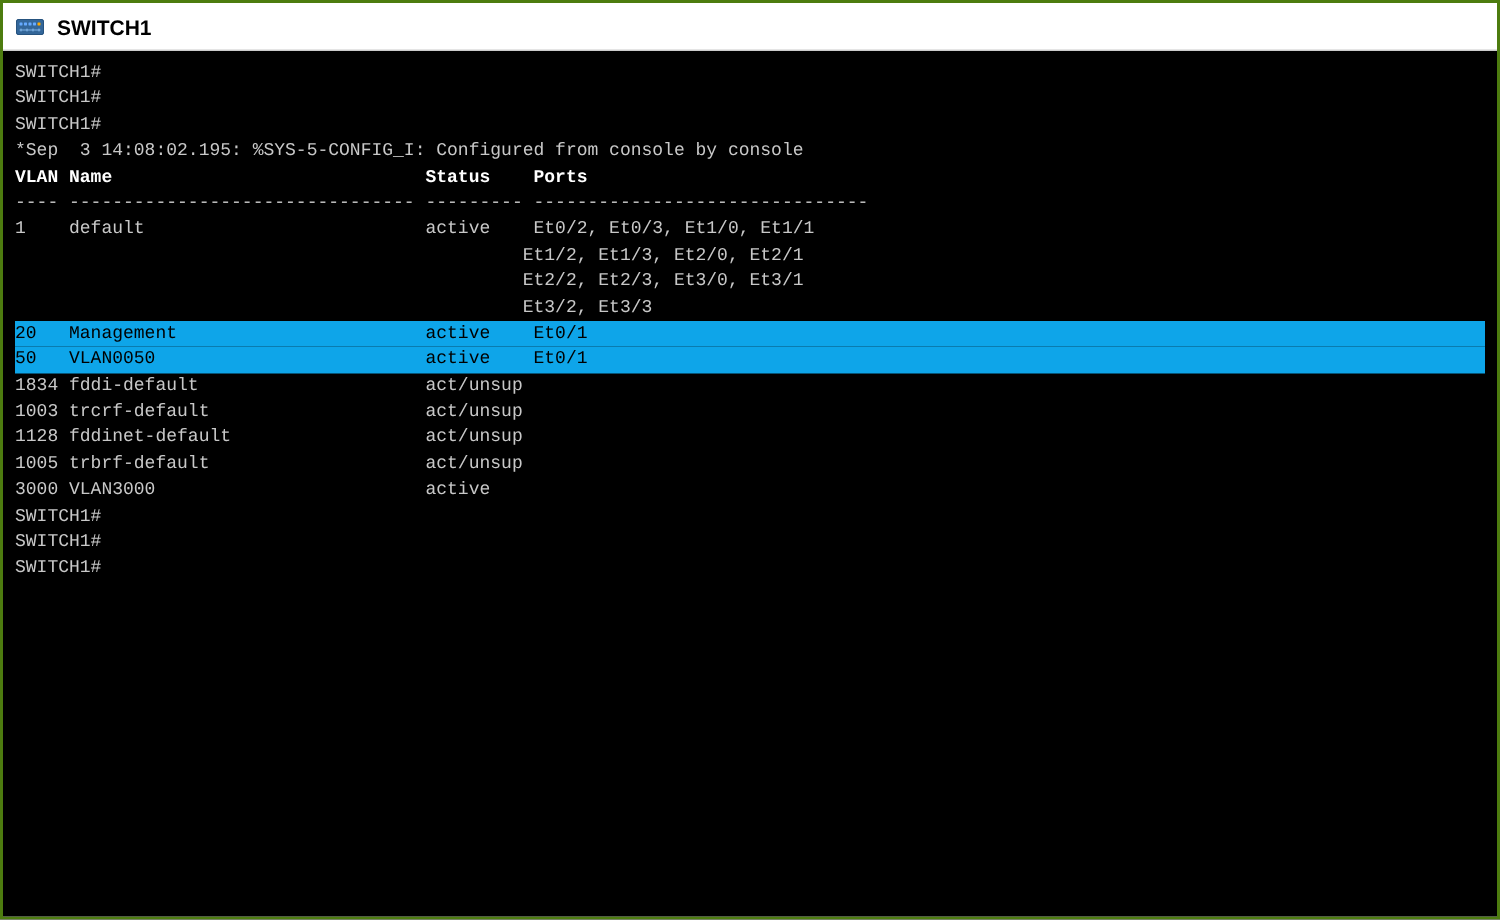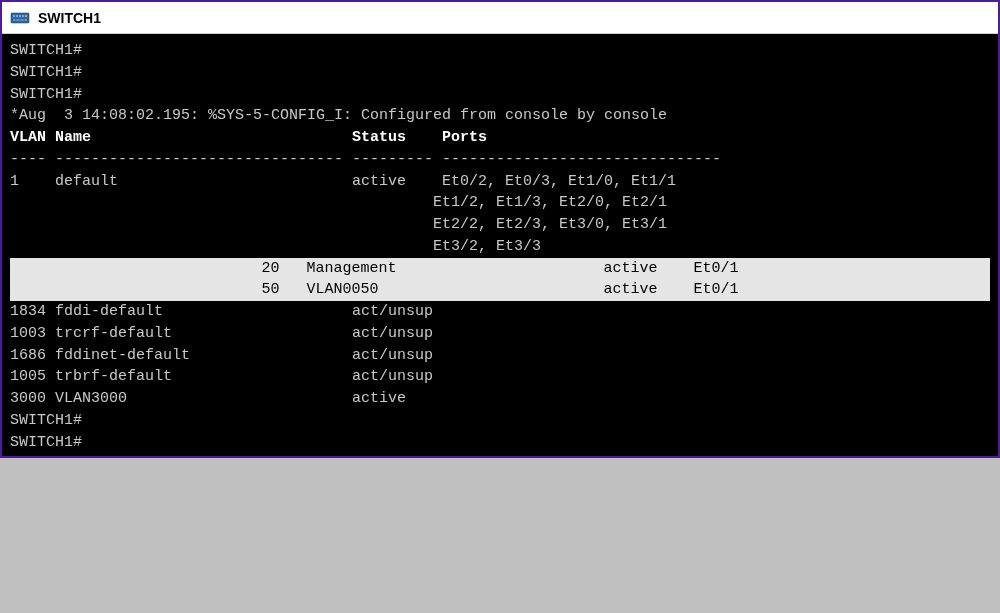--- a/index.html
+++ b/index.html
@@ -7,22 +7,22 @@
     body {
       width: 1000px;
       height: 613px;
       font-family: Arial, sans-serif;
       background: #c0c0c0;
       overflow: hidden;
     }
 
     .window {
       width: 1000px;
-      height: 458px;
-      border: 2px solid #4c1d95;
+      height: 613px;
+      border: 2px solid #4d7c0f;
       background: #fff;
       display: flex;
       flex-direction: column;
     }
 
     .title-bar {
       background: #fff;
       border-bottom: 1px solid #ccc;
       padding: 4px 8px;
       display: flex;
@@ -48,46 +48,45 @@
       font-size: 14px;
       font-weight: bold;
       color: #000;
     }
 
     .terminal {
       flex: 1;
       background: #000;
       color: #c8c8c8;
       font-family: 'Courier New', Courier, monospace;
-      font-size: 15px;
+      font-size: 12px;
       padding: 6px 8px;
       overflow: hidden;
       line-height: 1.45;
     }
 
     .terminal .line {
       white-space: pre;
       display: block;
     }
 
     .terminal .header-row {
       color: #ffffff;
       font-weight: bold;
     }
 
     .terminal .separator {
       color: #c8c8c8;
     }
 
     .terminal .highlight-row {
-      background: #e5e5e5;
+      background: #0ea5e9;
       color: #000;
       display: block;
       white-space: pre;
-      text-align: center;
     }
   </style>
 </head>
 <body>
 
 <div class="window">
   <div class="title-bar">
     <div class="title-bar-icon">
       <svg viewBox="0 0 20 20" xmlns="http://www.w3.org/2000/svg">
 
@@ -105,32 +104,32 @@
       </svg>
     </div>
     <span class="title-bar-text">SWITCH1</span>
   </div>
 
   <div class="terminal">
 
   <span class="line">SWITCH1#</span>
       <span class="line">SWITCH1#</span>
       <span class="line">SWITCH1#</span>
-      <span class="line">*Aug  3 14:08:02.195: %SYS-5-CONFIG_I: Configured from console by console</span>
+      <span class="line">*Sep  3 14:08:02.195: %SYS-5-CONFIG_I: Configured from console by console</span>
       <span class="line"></span>
       <span class="line header-row">VLAN Name                             Status    Ports</span>
       <span class="line separator">---- -------------------------------- --------- -------------------------------</span>
       <span class="line">1    default                          active    Et0/2, Et0/3, Et1/0, Et1/1</span>
       <span class="line">                                               Et1/2, Et1/3, Et2/0, Et2/1</span>
       <span class="line">                                               Et2/2, Et2/3, Et3/0, Et3/1</span>
       <span class="line">                                               Et3/2, Et3/3</span>
       <span class="highlight-row">20   Management                       active    Et0/1</span>
       <span class="highlight-row">50   VLAN0050                         active    Et0/1</span>
       <span class="line">1834 fddi-default                     act/unsup</span>
       <span class="line">1003 trcrf-default                    act/unsup</span>
-      <span class="line">1686 fddinet-default                  act/unsup</span>
+      <span class="line">1128 fddinet-default                  act/unsup</span>
       <span class="line">1005 trbrf-default                    act/unsup</span>
       <span class="line">3000 VLAN3000                         active</span>
       <span class="line">SWITCH1#</span>
       <span class="line">SWITCH1#</span>
       <span class="line">SWITCH1#</span>
     </div>
 </div>
 
 </body></html>

